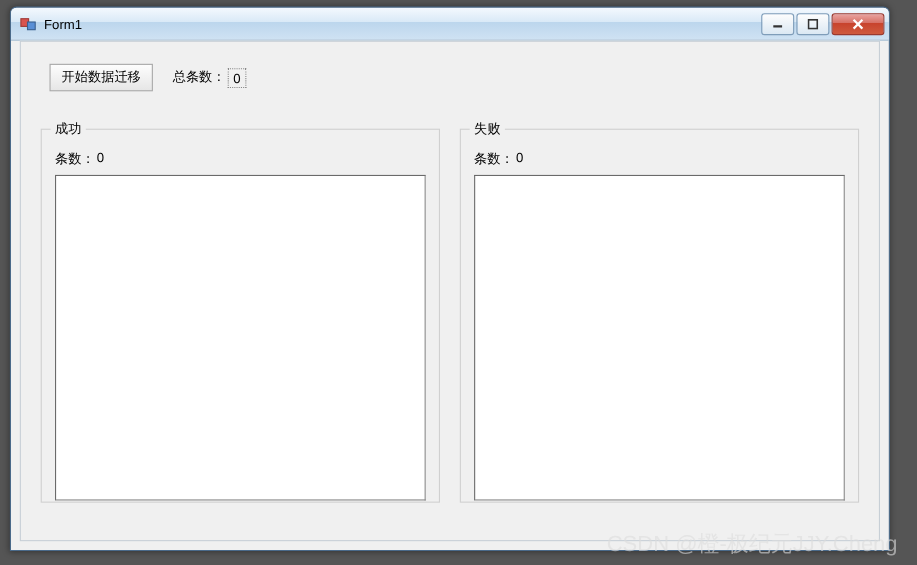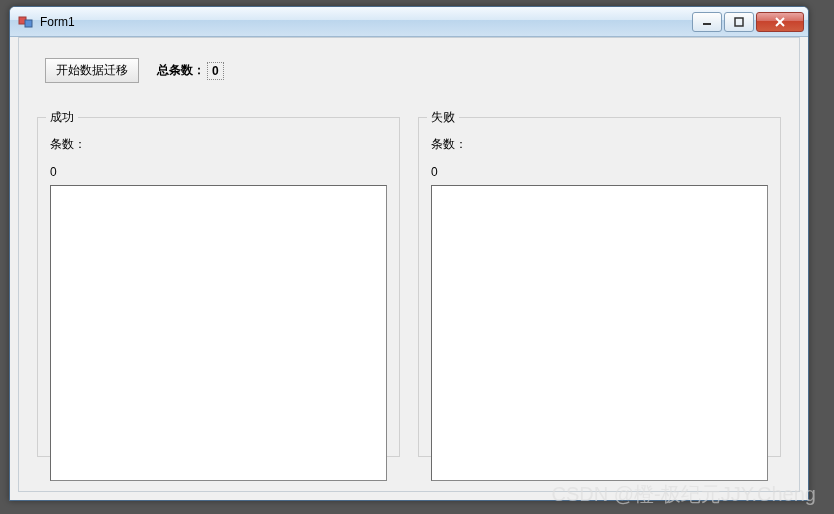--- a/index.html
+++ b/index.html
@@ -75,21 +75,21 @@
       gap: 18px;
     }
     .btn {
       border: 1px solid #a8a8a8;
       background: linear-gradient(to bottom, #fdfdfd, #e6e6e6);
       padding: 3px 10px;
       font-family: inherit;
       font-size: 12px;
       cursor: default;
     }
-    .total-wrap { display: flex; align-items: center; gap: 2px; font-weight: bold; }
+    .total-wrap { display: flex; align-items: center; gap: 2px; }
     .total-val {
       border: 1px dotted #888;
       padding: 1px 4px;
       min-width: 12px;
       display: inline-block;
       text-align: left;
     }
     .groups {
       display: flex;
       gap: 18px;
@@ -106,22 +106,21 @@
     .group-title {
       position: absolute;
       top: -9px;
       left: 8px;
       background: #f0f0f0;
       padding: 0 4px;
     }
     .count-row {
       margin-bottom: 6px;
       display: flex;
-      gap: 12px;
-      flex-direction: column;
+      gap: 2px;
     }
     .textbox {
       width: 100%;
       height: 296px;
       border: 1px solid #888;
       border-top-color: #6a6a6a;
       border-left-color: #6a6a6a;
       background: #fff;
       resize: none;
       font-family: inherit;

